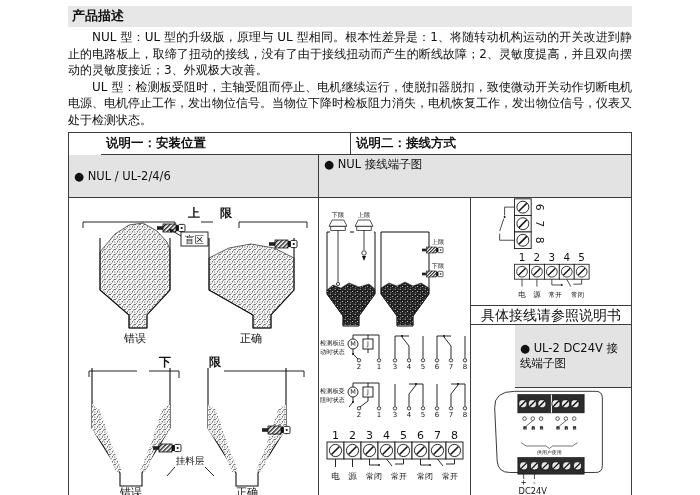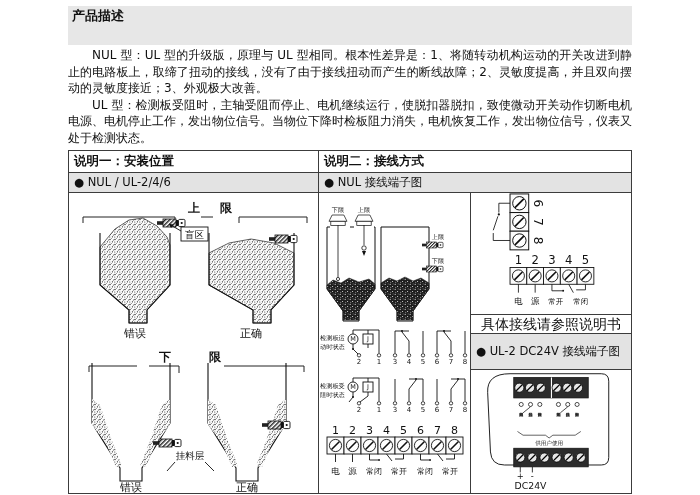--- a/index.html
+++ b/index.html
@@ -2,38 +2,38 @@
 <html><head>
 <meta charset="utf-8">
 <style>
   html,body{margin:0;padding:0;}
   body{
     width:700px;height:495px;position:relative;overflow:hidden;
     background:#ffffff;color:#111;
     font-family:"DejaVu Sans","Liberation Sans",sans-serif;
   }
   .page{position:absolute;left:68px;top:6px;width:564px;}
-  .bar{background:#e7e7e7;font-weight:bold;font-size:13px;padding:1px 4px 20px;}
+  .bar{background:#e7e7e7;font-weight:bold;font-size:13px;padding:1px 4px 2px;}
   .paras{padding:2px 0 1px;}
   .paras p{margin:0;font-size:12px;line-height:16.6px;text-indent:2em;text-align:justify;}
   .tbl{border:1px solid #3c3c3c;margin-top:2px;background:#fff;}
   .trow{display:flex;}
-  .hrow{border-bottom:1px solid #3c3c3c;font-weight:bold;font-size:12.5px;}
+  .hrow{border-bottom:1px solid #3c3c3c;font-weight:bold;font-size:12.5px;margin-left:32px;}
   .hrow .c1{width:250px;border-right:1px solid #3c3c3c;box-sizing:border-box;padding:2px 5px;}
   .hrow .c23{flex:1;padding:2px 5px;}
   .srow{border-bottom:1px solid #3c3c3c;background:#e3e3e3;font-size:11.5px;}
-  .srow .c1{width:250px;border-right:1px solid #3c3c3c;box-sizing:border-box;padding:2px 5px;}
+  .srow .c1{width:250px;border-right:1px solid #3c3c3c;box-sizing:border-box;padding:14px 5px;}
   .srow .c2{width:152px;border-right:1px solid #3c3c3c;box-sizing:border-box;padding:2px 5px;}
   .srow .c3{flex:1;padding:2px 5px;}
   .brow{height:300px;}
   .bc1{width:250px;border-right:1px solid #3c3c3c;box-sizing:border-box;}
   .bc2{width:152px;border-right:1px solid #3c3c3c;box-sizing:border-box;display:flex;flex-direction:column;}
   .bc3{flex:1;display:flex;flex-direction:column;}
   .note{border-top:1px solid #3c3c3c;border-bottom:1px solid #3c3c3c;text-align:center;font-size:14px;height:18px;line-height:18px;}
-  .dchead{background:#e3e3e3;font-size:11.5px;padding:10px 5px;border-bottom:1px solid #3c3c3c;}
+  .dchead{background:#e3e3e3;font-size:11.5px;padding:16px 5px;border-bottom:1px solid #3c3c3c;margin-left:44px;}
   svg{display:block;}
   svg text{font-family:"DejaVu Sans","Liberation Sans",sans-serif;fill:#111;}
   .vtext{writing-mode:vertical-rl;text-orientation:upright;}
 </style>
 </head>
 <body>
 
 <div class="page">
 
   <div class="bar">产品描述</div>

